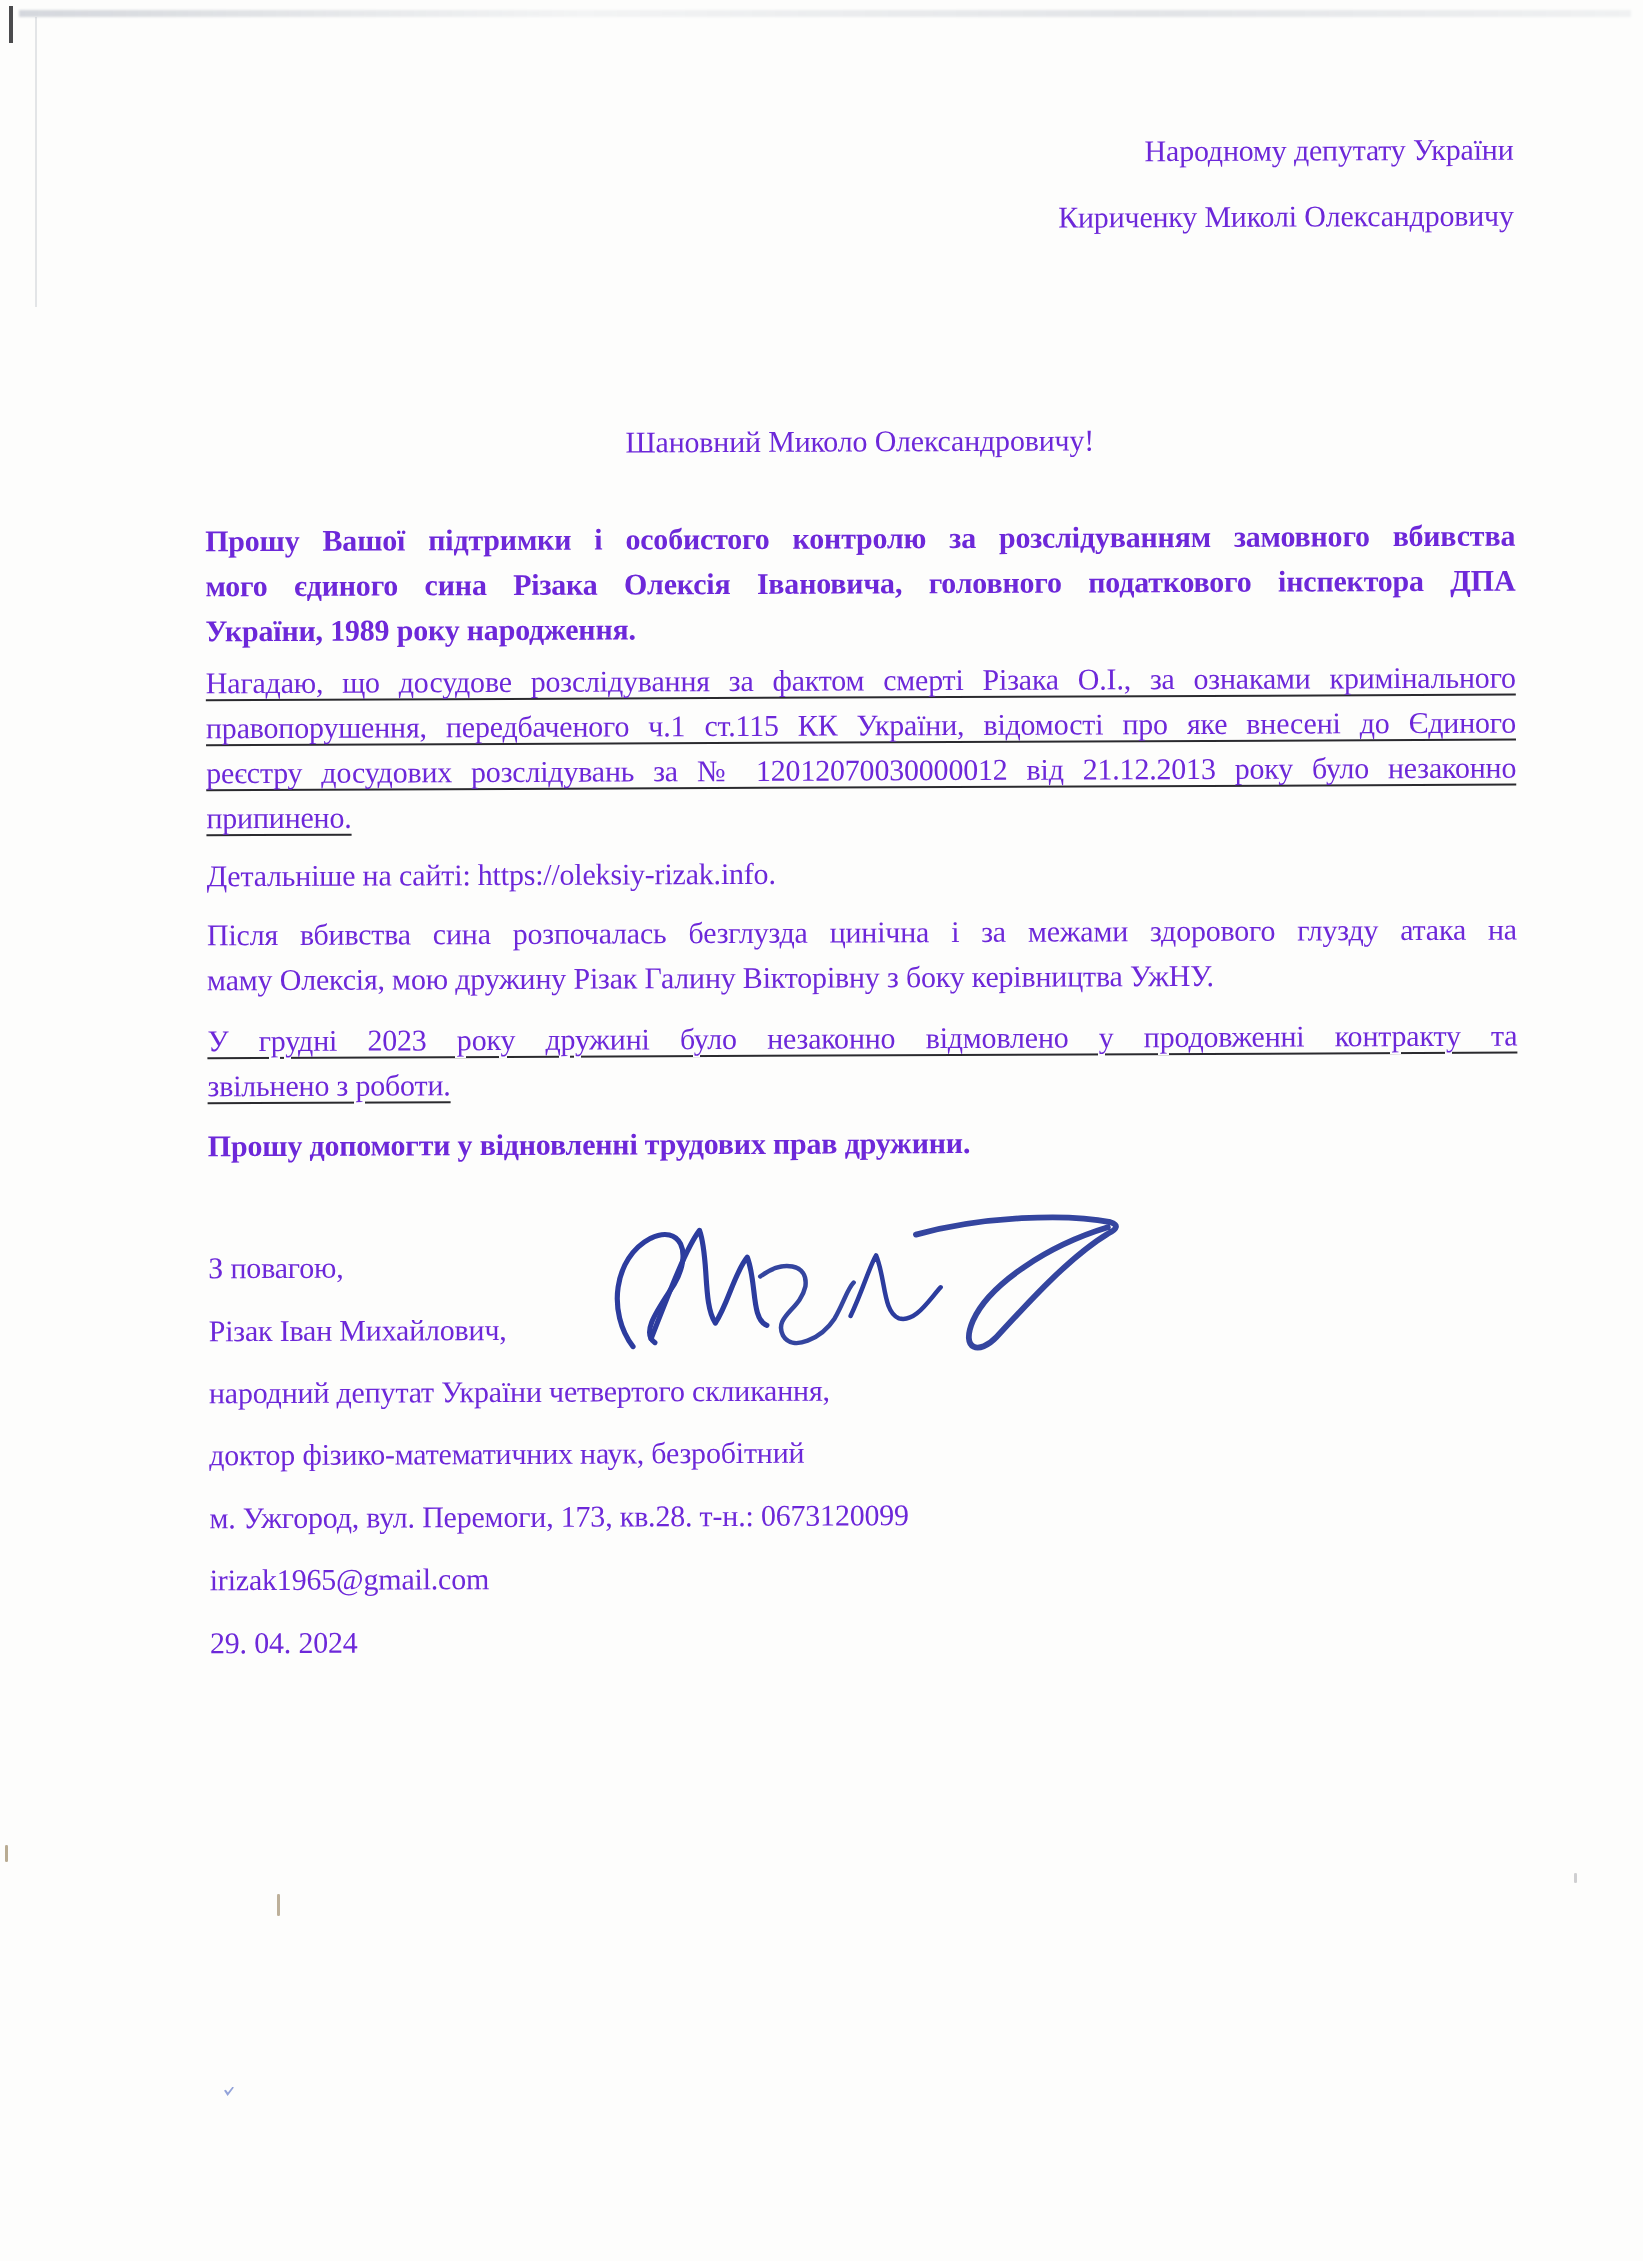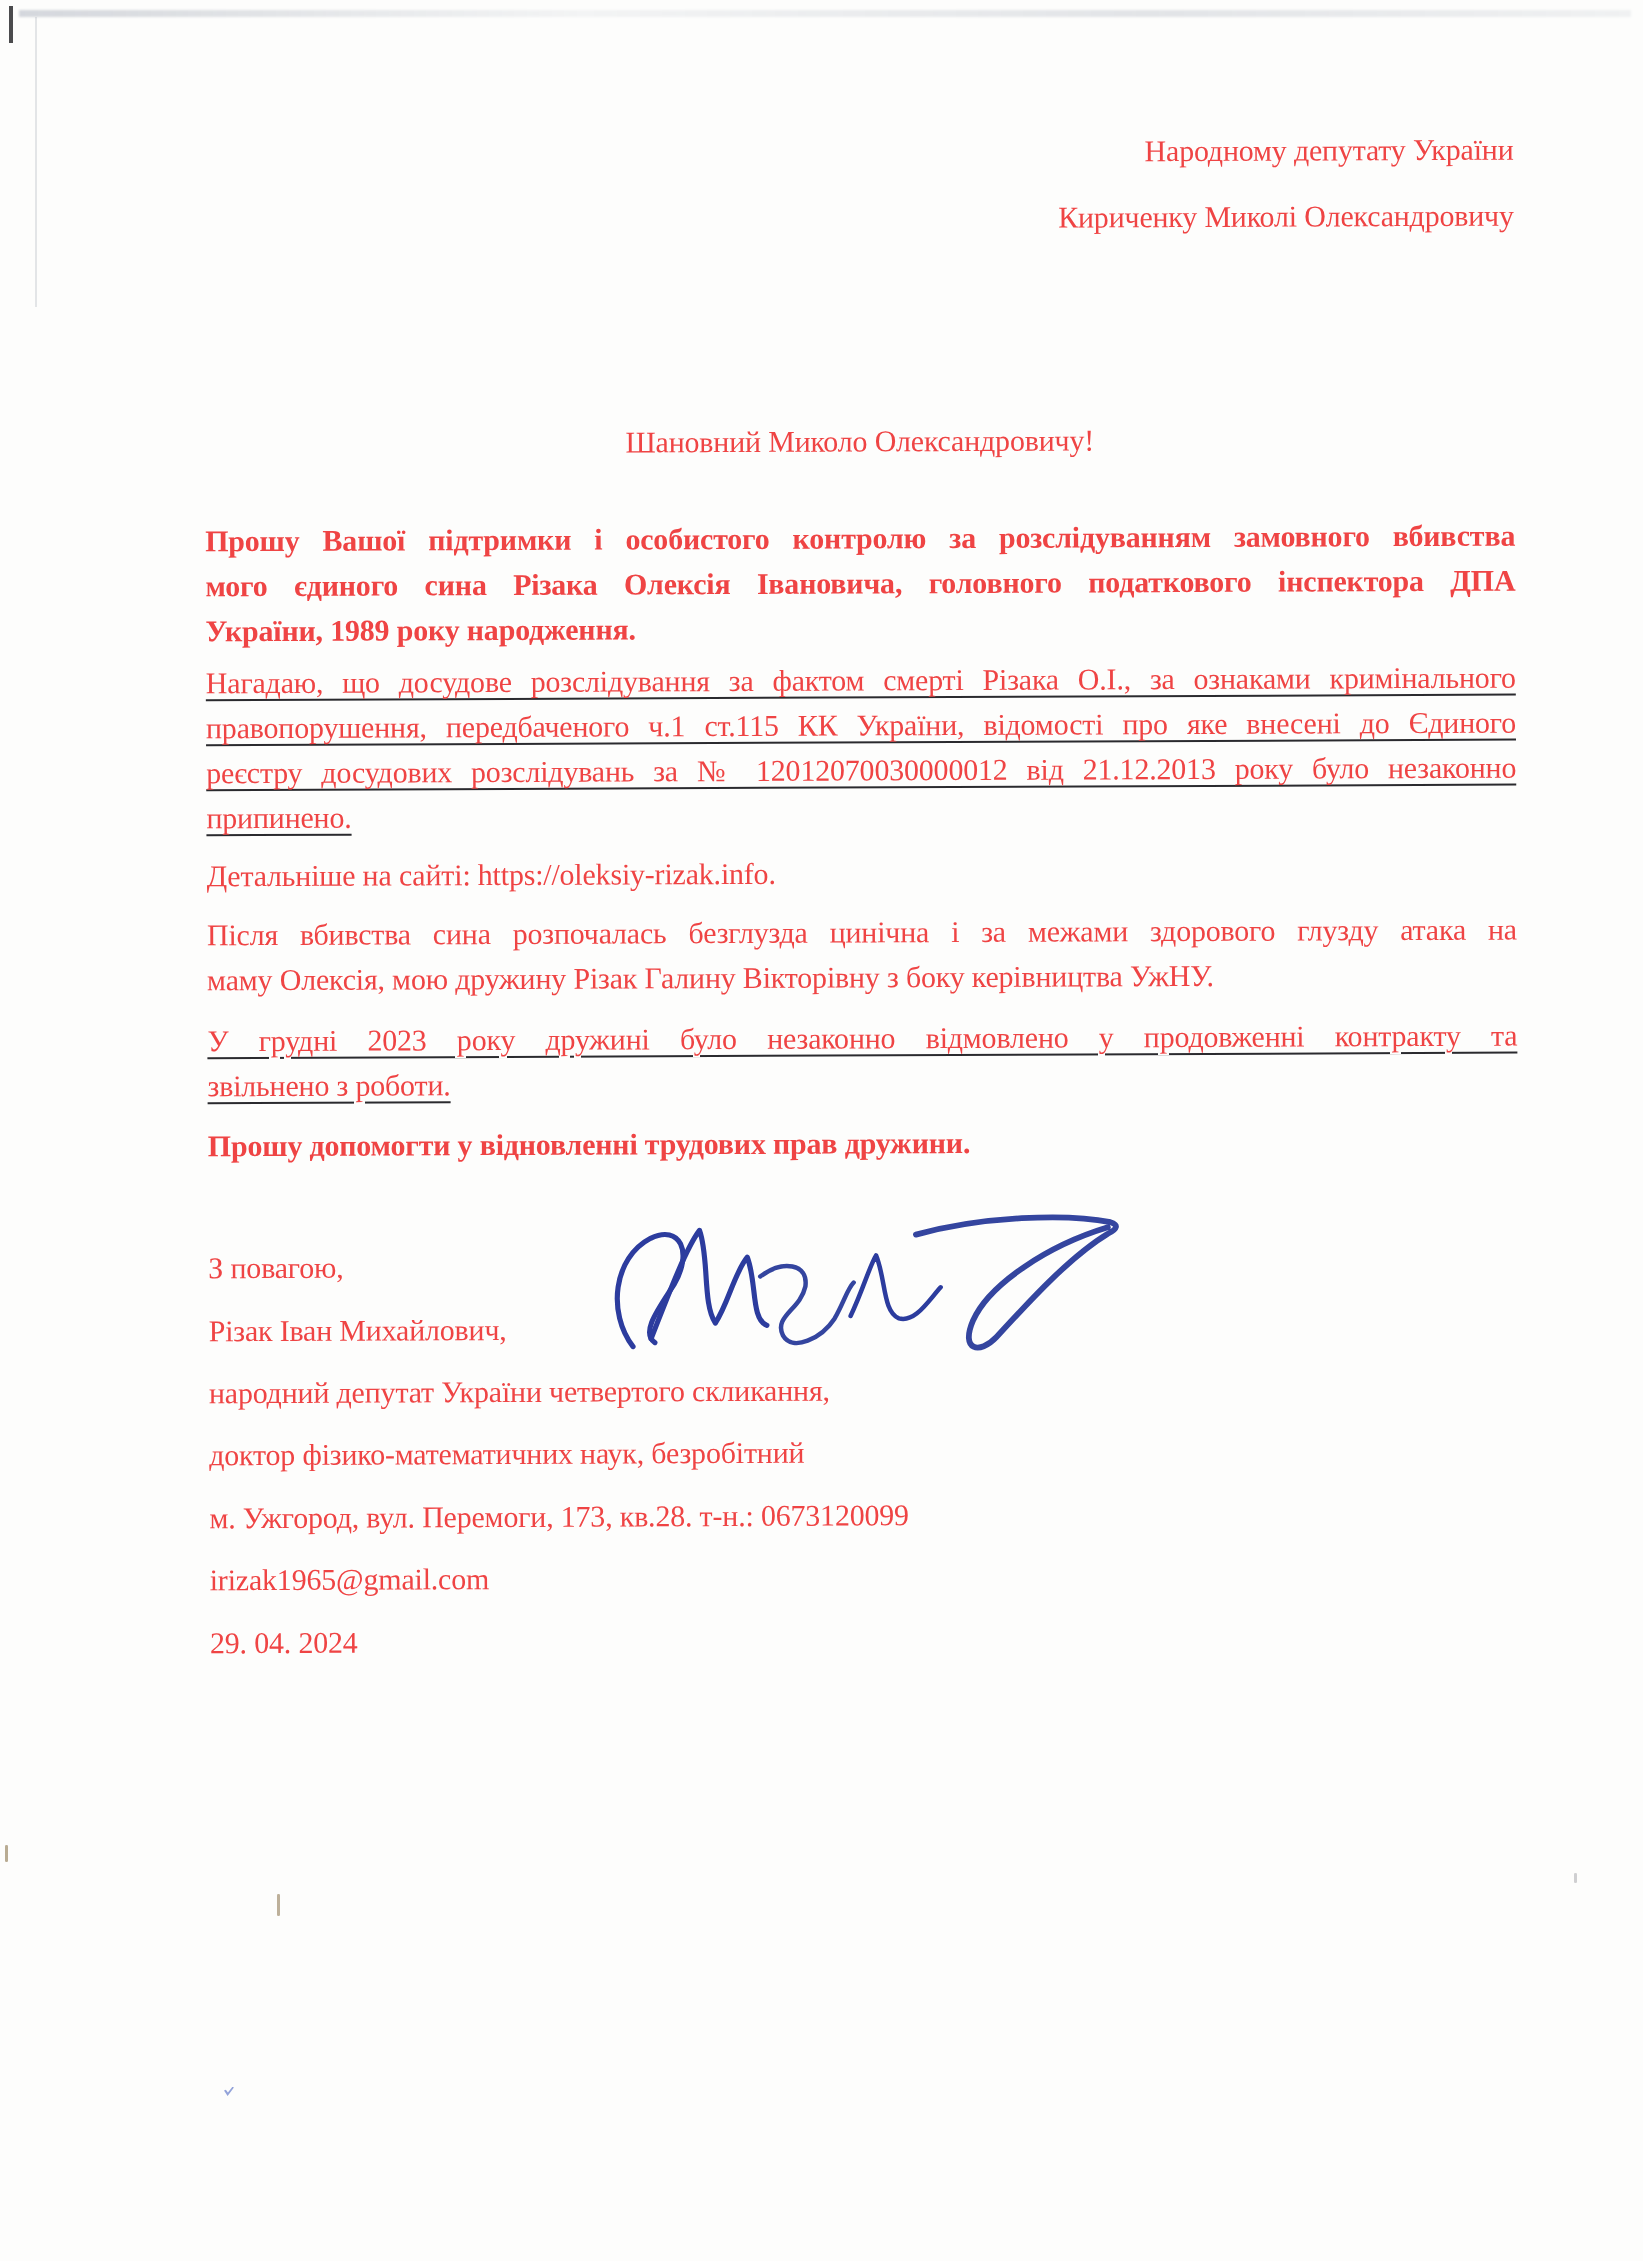--- a/index.html
+++ b/index.html
@@ -3,21 +3,21 @@
 <meta charset="utf-8">
 <style>
   html,body{margin:0;padding:0;}
   body{
     width:1644px;height:2261px;overflow:hidden;
     background:#e9eaec;
     font-family:"Liberation Serif","DejaVu Serif",serif;
   }
   .page{
     position:relative;width:1644px;height:2261px;background:#fdfdfc;
-    color:#ef4444;font-size:30px;line-height:45px;letter-spacing:-0.2px;
+    color:#6d28d9;font-size:30px;line-height:45px;letter-spacing:-0.2px;
   }
   
   .scan-top-band{position:absolute;top:10.3px;left:19.3px;right:13px;height:6.4px;
     background:linear-gradient(90deg,rgba(110,120,140,.28),rgba(160,170,185,.10) 35%,rgba(120,130,150,.20) 70%,rgba(150,160,175,.12));
     filter:blur(0.9px);}
   .scan-corner-tick{position:absolute;top:6.4px;left:9px;width:3.9px;height:37px;background:#2b2b2e;opacity:.85;}
   .scan-left-crease{position:absolute;top:17px;left:35px;width:1.9px;height:290px;background:rgba(95,105,125,.16);filter:blur(0.4px);}
   .speck{position:absolute;border-radius:1.3px;}
   .speck-a{top:1845px;left:5.2px;width:3.2px;height:17px;background:rgba(130,105,60,.55);}
   .speck-b{top:1894px;left:277px;width:3.2px;height:22px;background:rgba(125,100,55,.5);}

